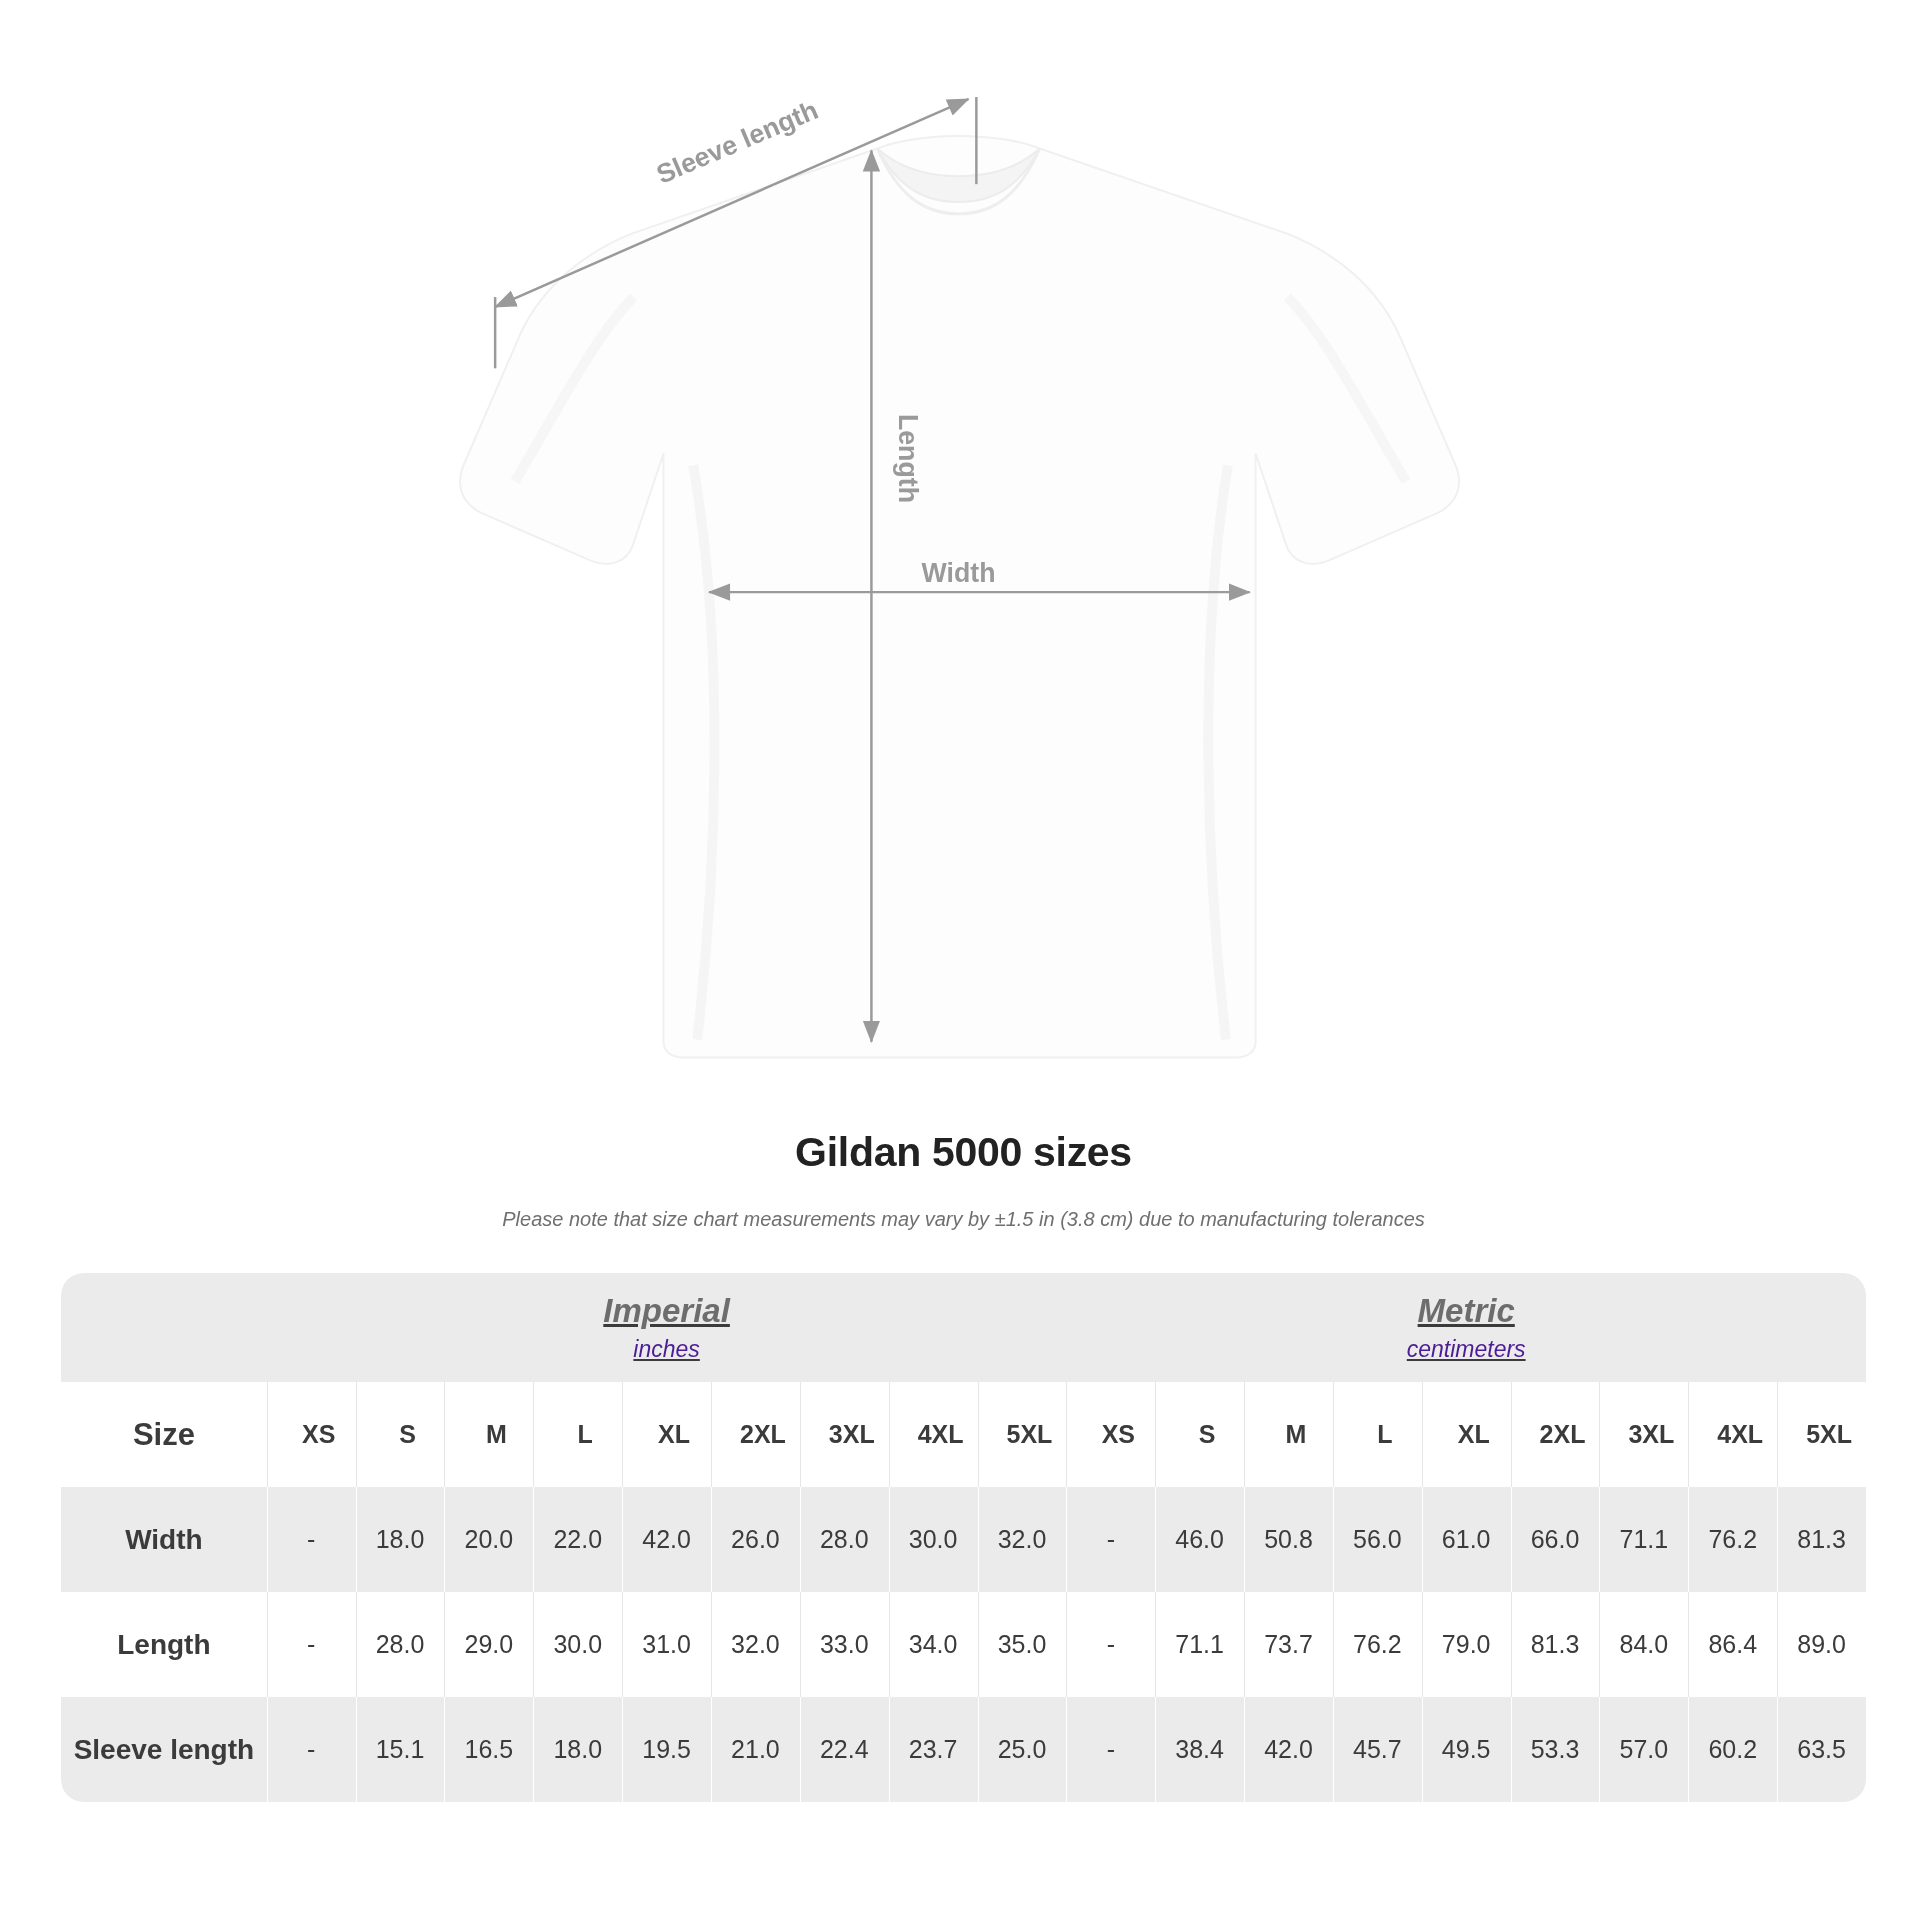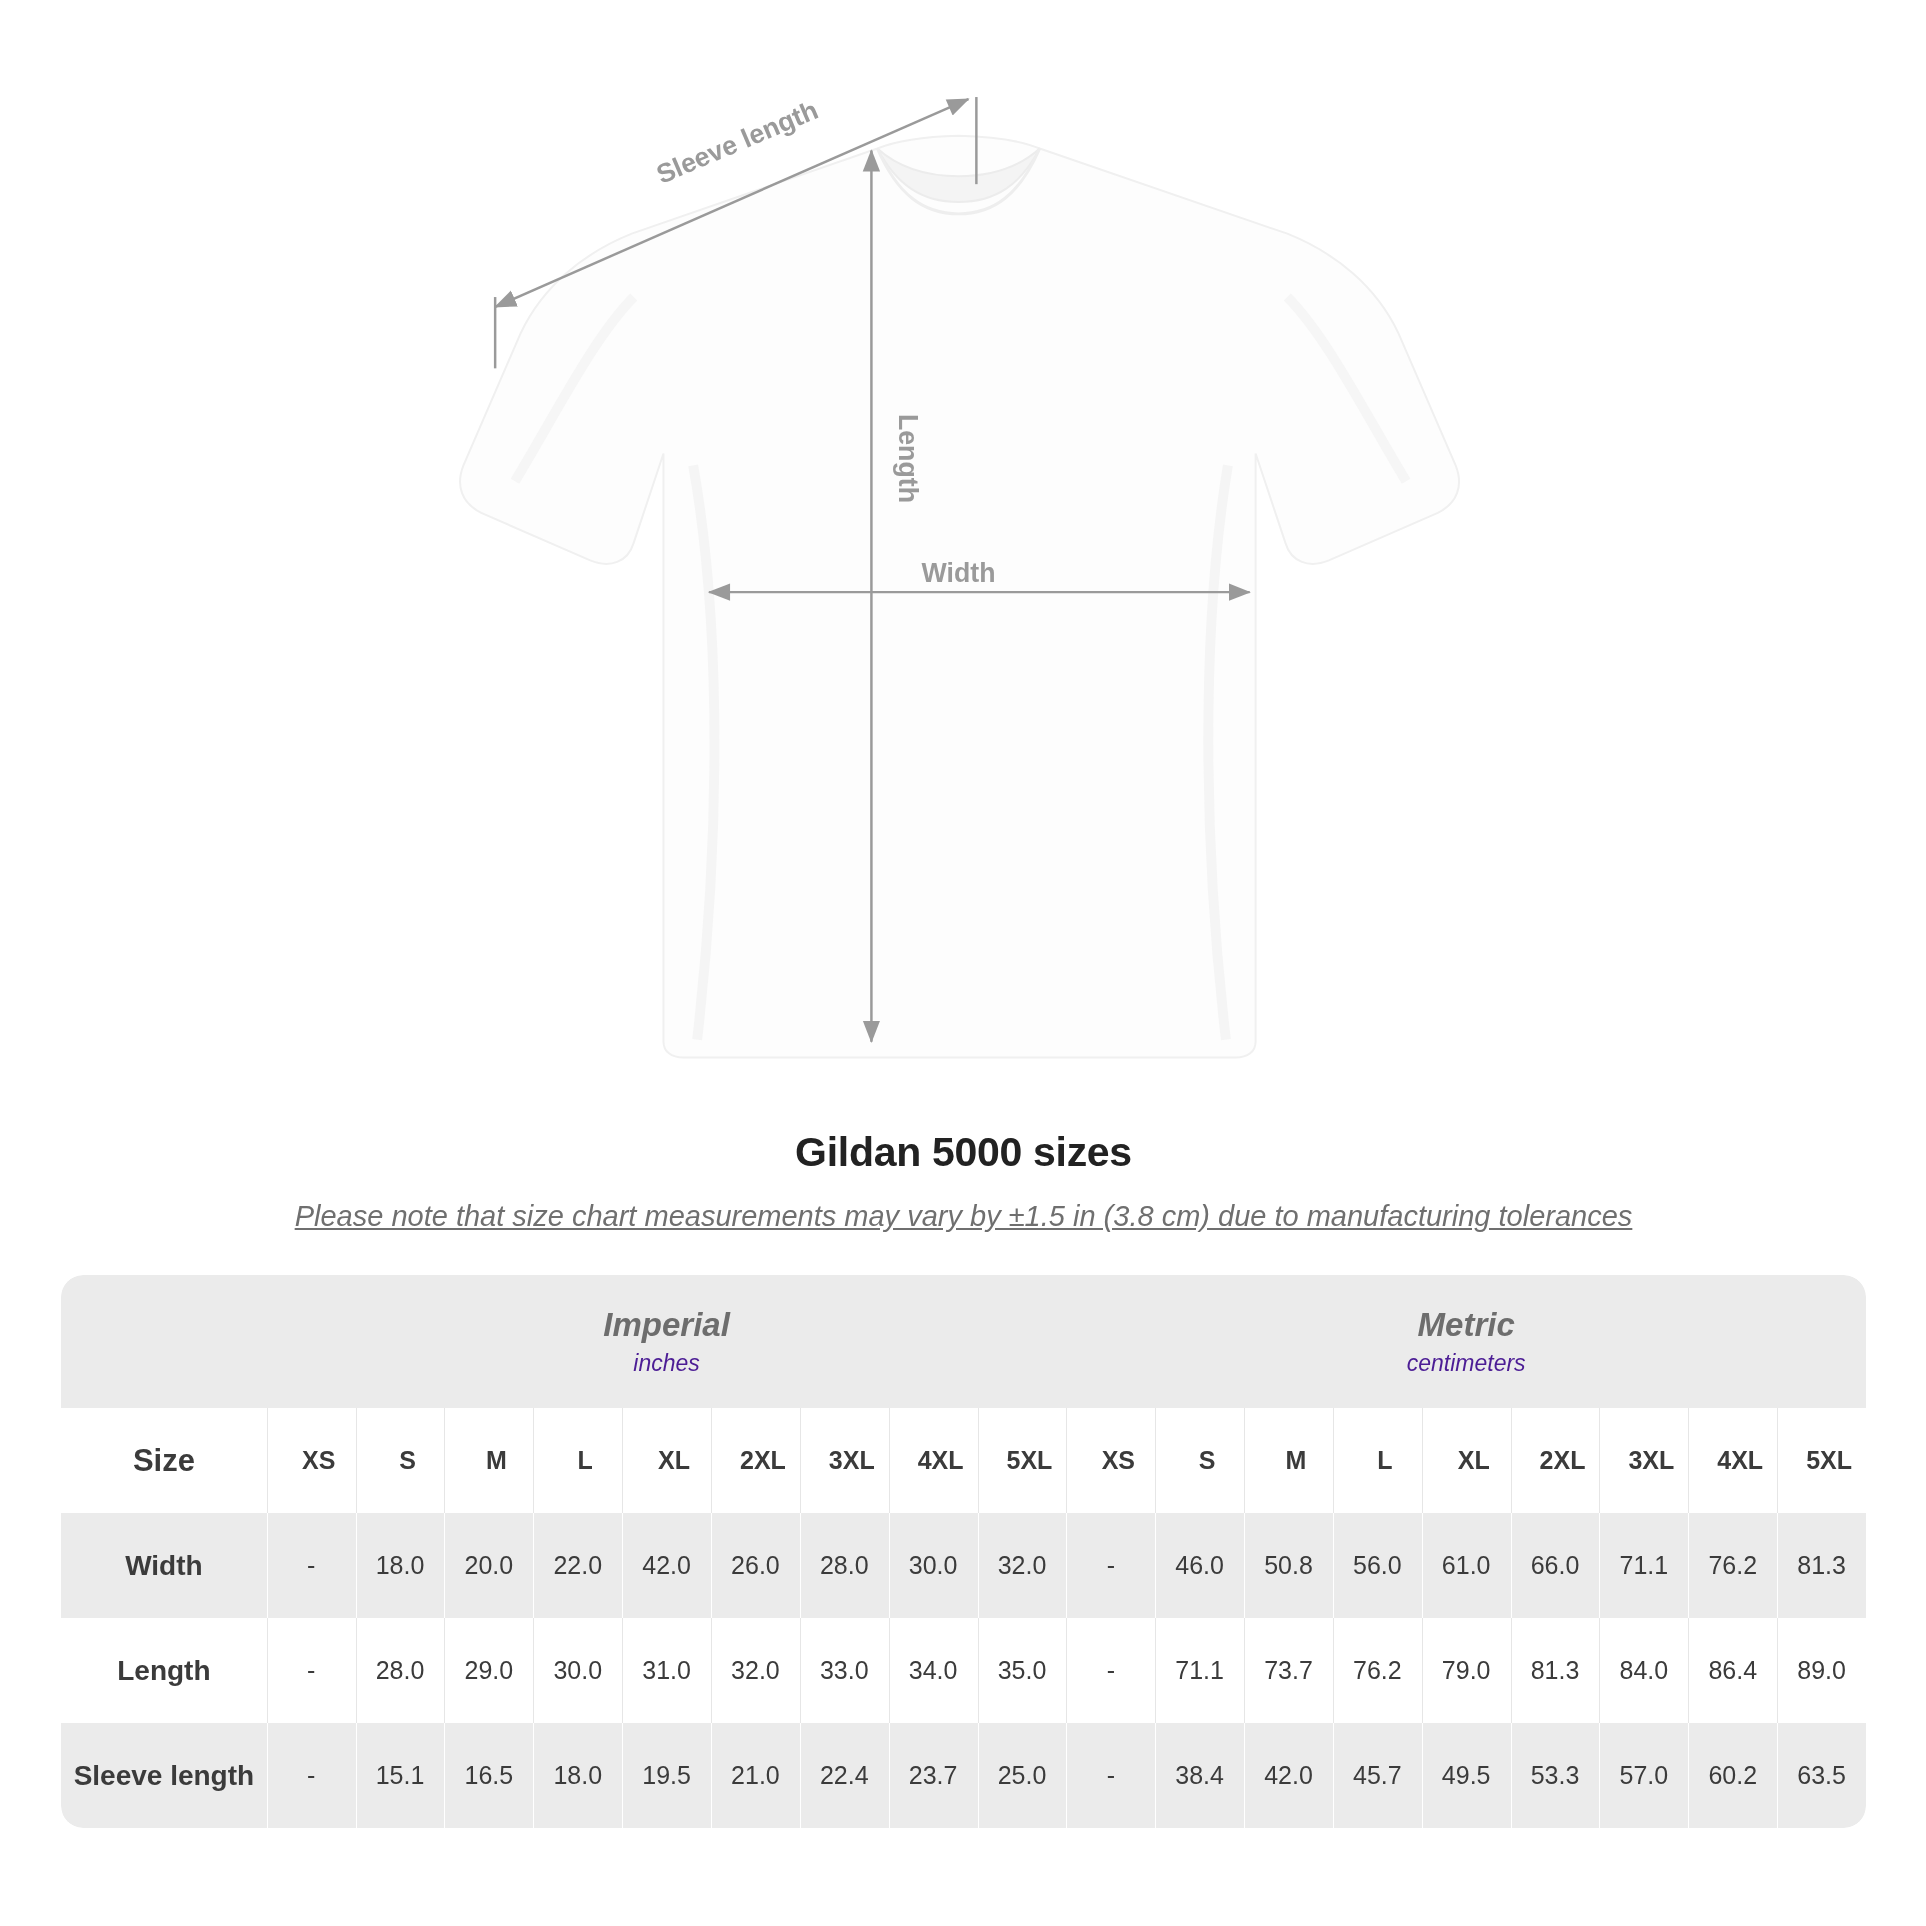--- a/index.html
+++ b/index.html
@@ -38,25 +38,24 @@
     margin-top: 20px;
   }
   .chart-title {
     font-size: 41px;
     font-weight: bold;
     color: #222222;
     letter-spacing: -0.3px;
     text-align: center;
   }
   .chart-note {
-    font-size: 29px;
+    font-size: 20px;
     font-style: italic;
     color: #6f6f6f;
-    margin-top: 24px;
-    text-decoration: underline;
+    margin-top: 32px;
   }
 
   
   .table-wrap {
     margin: 42px 61px 0 61px;
     border-radius: 22px;
     overflow: hidden;
     background: #ffffff;
   }
   table.size-table {
@@ -67,22 +66,23 @@
   table.size-table td, table.size-table th {
     text-align: center;
     vertical-align: middle;
     font-size: 25px;
     color: #3b3b3b;
     border: none;
   }
   
   .unit-row td {
     background: #ebebeb;
-    height: 133px;
+    height: 109px;
     padding: 0;
+    text-decoration: underline;
   }
   .unit-name {
     font-size: 33px;
     font-weight: bold;
     font-style: italic;
     color: #6d6d6d;
     line-height: 1.15;
   }
   .unit-sub {
     font-size: 23px;

